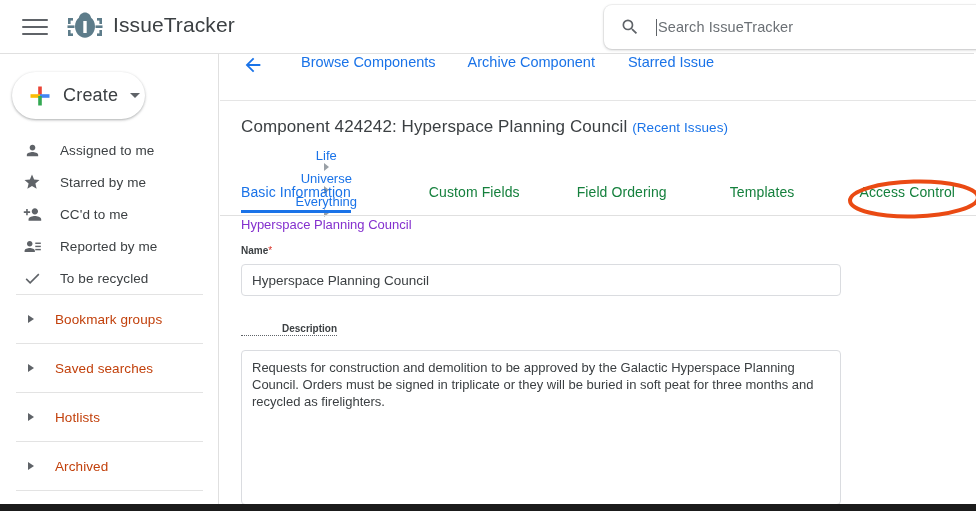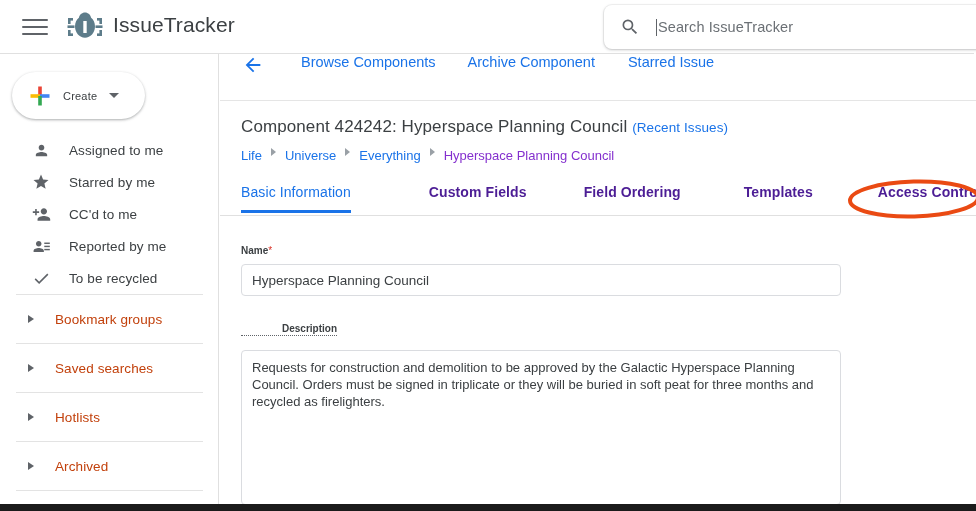--- a/index.html
+++ b/index.html
@@ -53,30 +53,30 @@
     position: absolute; left: 0; top: 54px; width: 219px; height: 457px;
     background: #fff; border-right: 1px solid #e0e0e0; overflow: hidden;
   }
   .create-btn {
     position: absolute; left: 12px; top: 18px;
     width: 133px; height: 47px; border-radius: 24px; background: #fff;
     box-shadow: 0 1px 3px rgba(60,64,67,.30), 0 1px 2px rgba(60,64,67,.15);
     display: flex; align-items: center; cursor: pointer;
   }
   .gplus { width: 24px; height: 24px; margin-left: 16px; flex:none; }
-  .create-label { font-size: 11px; color: #3c4043; margin-left: 11px; letter-spacing:.2px; }
+  .create-label { font-size: 18px; color: #3c4043; margin-left: 11px; letter-spacing:.2px; }
   .create-caret {
     margin-left: 12px; width: 0; height: 0;
     border-left: 5px solid transparent; border-right: 5px solid transparent;
     border-top: 5px solid #5f6368;
   }
 
   .navlist { position: absolute; left: 0; top: 80px; width: 219px; }
   .navitem {
-    display: flex; align-items: center; height: 32px; padding-left: 31px; cursor: pointer;
+    display: flex; align-items: center; height: 32px; padding-left: 22px; cursor: pointer;
   }
   .navitem .ic { width: 20px; height: 20px; flex: none; display:flex; align-items:center; justify-content:center; }
   .navitem .lbl { margin-left: 18px; font-size: 13.5px; color: #3c4043; letter-spacing:.1px; }
 
   .nav-sep { height: 1px; background: #e3e3e3; margin: 0 16px; }
   .group-item {
     display: flex; align-items: center; height: 48px; padding-left: 28px; cursor: pointer;
   }
   .tri-right {
     width: 0; height: 0; flex:none;
@@ -100,37 +100,37 @@
   .act-link.a3 { margin-left: 33px; }
 
   .page-title {
     position: absolute; left: 21px; top: 63px;
     font-size: 17px; color: #3c4043; white-space: nowrap; letter-spacing:.1px;
   }
   .page-title .recent { color: #1a73e8; font-size: 13.5px; cursor: pointer; }
 
   .breadcrumb {
     position: absolute; left: 21px; top: 94px;
-    display: flex; font-size: 13px; white-space: nowrap;
+    display: flex; align-items: center; font-size: 13px; white-space: nowrap; flex-direction: column;
   }
   .bc-link { color: #1a73e8; cursor: pointer; }
   .bc-link.visited { color: #8430ce; }
   .bc-sep {
     width: 0; height: 0; margin: 0 9px;
     border-top: 4px solid transparent; border-bottom: 4px solid transparent;
     border-left: 5px solid #9aa0a6;
   }
 
   .tabs {
     position: absolute; left: 0; top: 126px; width: 776px; height: 36px;
     border-bottom: 1px solid #e0e0e0; display: flex; align-items: center;
   }
   .tab {
-    position: relative; font-size: 14px; color: #4c1d95; cursor: pointer;
-    padding-bottom: 12px; white-space: nowrap; letter-spacing:.1px;font-weight:bold;
+    position: relative; font-size: 14px; color: #15803d; cursor: pointer;
+    padding-bottom: 12px; white-space: nowrap; letter-spacing:.1px;
   }
   .tab.t1 { margin-left: 21px; }
   .tab.t2 { margin-left: 78px; }
   .tab.t3 { margin-left: 57px; }
   .tab.t4 { margin-left: 63px; }
   .tab.t5 { margin-left: 65px; }
   .tab.active { color: #1a73e8; font-weight: 500; }
   .tab.active::after {
     content:''; position: absolute; left: 0; right: 0; bottom: -1px;
     height: 3px; background: #1a73e8;

